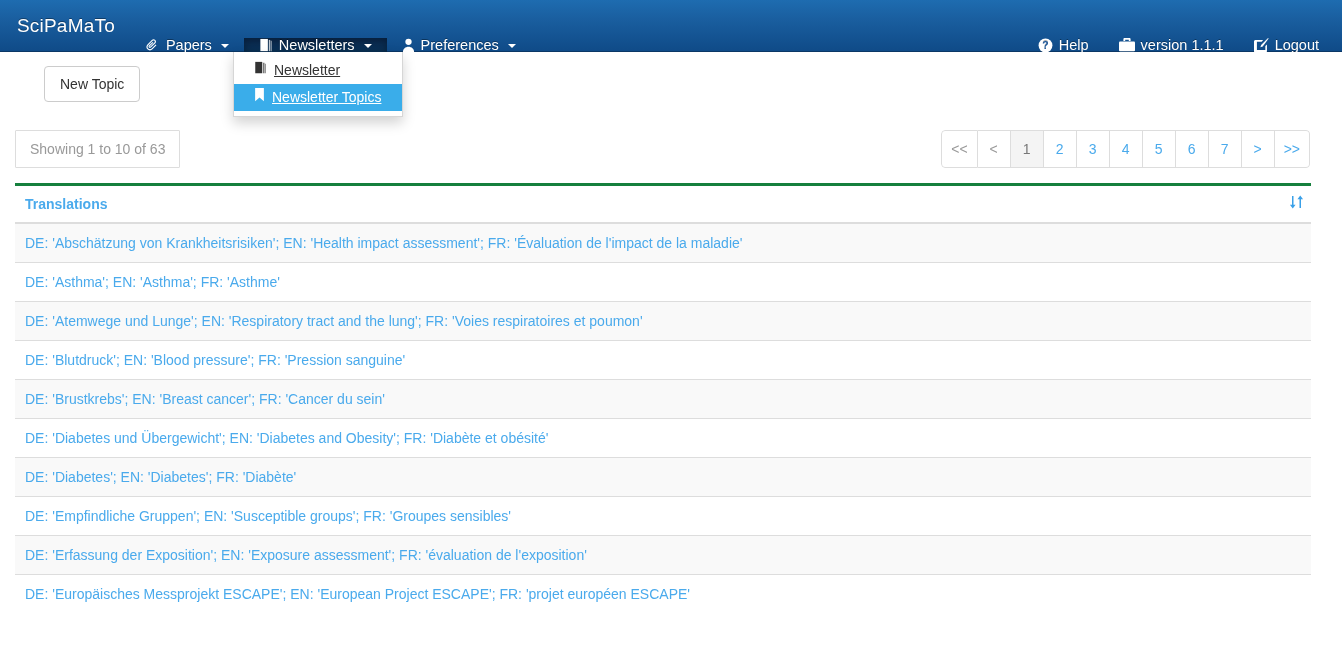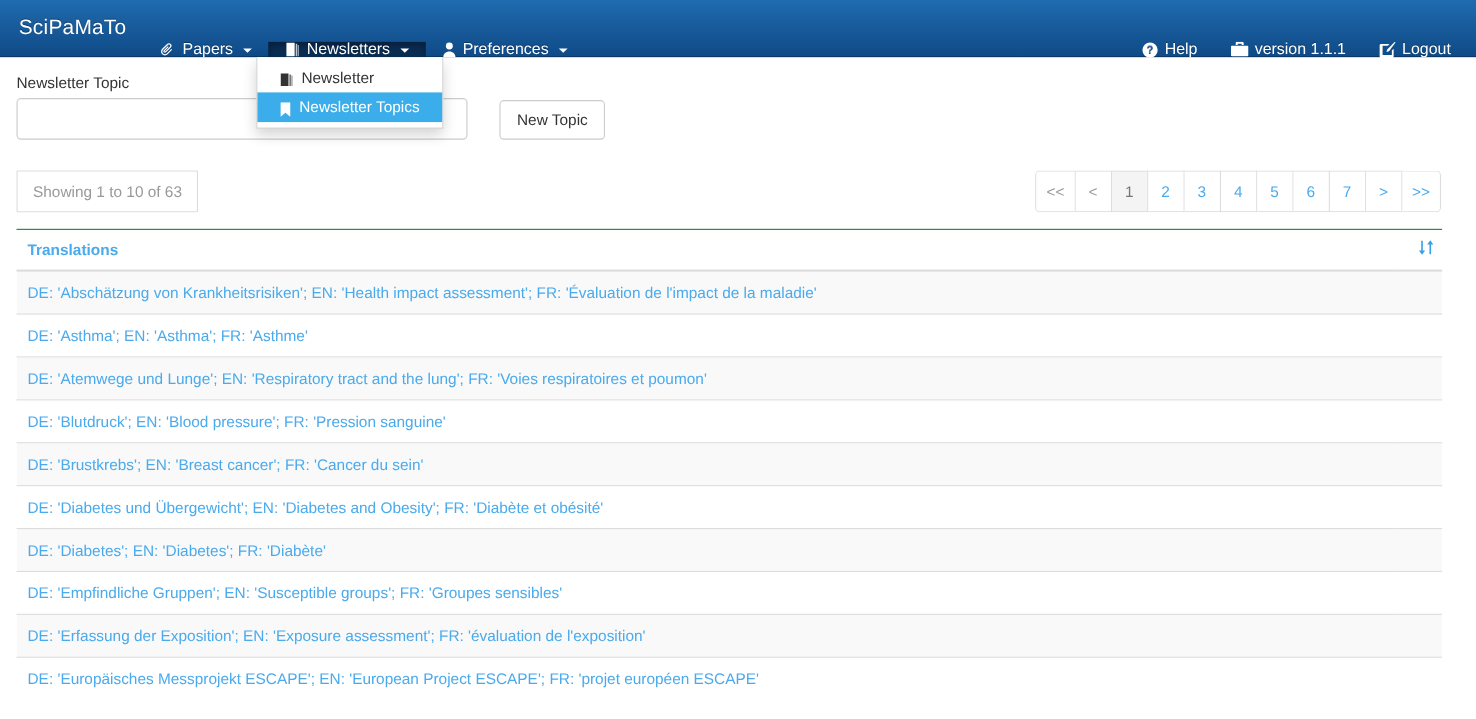--- a/index.html
+++ b/index.html
@@ -72,27 +72,28 @@
     left: 233px; top: 52px;
     width: 170px;
     background: #ffffff;
     border: 1px solid rgba(0,0,0,.16);
     border-top: none;
     box-shadow: 0 6px 12px rgba(0,0,0,.175);
     padding: 5px 0;
     z-index: 50;
   }
   .dropdown-item {
-    display: flex; align-items: flex-end; gap: 7px;
+    display: flex; align-items: flex-start; gap: 7px;
     padding: 4px 12px 4px 20px;
     font-size: 14px;
     color: #333333;
     white-space: nowrap;
     cursor: pointer;
     line-height: 19px;
+    text-decoration: underline;
   }
   .dropdown-item.highlight {
     background: #3aadea;
     color: #ffffff;
   }
   .dropdown-item .di-icon { display: inline-flex; align-items: center; }
 
   
   .container {
     position: relative;
@@ -178,21 +179,21 @@
   }
   .page-link:first-child { border-left: 1px solid #dddddd; border-radius: 4px 0 0 4px; }
   .page-link:last-child { border-radius: 0 4px 4px 0; }
   .page-link.muted { color: #999999; }
   .page-link.active { background: #f4f4f4; color: #777777; }
 
   
   .table-wrap {
     margin-top: 14px;
     width: 1296px;
-    border-top: 1px solid #15803d;
+    border-top: 3px solid #15803d;
   }
   table.data-table {
     width: 1296px;
     border-collapse: collapse;
     table-layout: fixed;
   }
   table.data-table th {
     text-align: left;
     font-size: 14px;
     color: #4aaaec;
@@ -313,24 +314,20 @@
           <path d="M1 0h10v15l-5-4.2L1 15z"></path>
         </svg>
     </span>
     <span>Newsletter Topics</span>
   </div>
 </div>
 
 <div class="container">
 
   <div class="form-row">
-    <div class="form-group">
-      <label class="form-label">Newsletter Topic</label>
-      <input class="form-input" type="text" value="" style="">
-    </div>
     <button class="btn-default">New Topic</button>
   </div>
 
   <div class="table-top">
     <div class="showing-box">Showing 1 to 10 of 63</div>
     <div class="pagination">
       <div class="page-link muted">&lt;&lt;</div>
       <div class="page-link muted">&lt;</div>
       <div class="page-link active">1</div>
       <div class="page-link">2</div>

